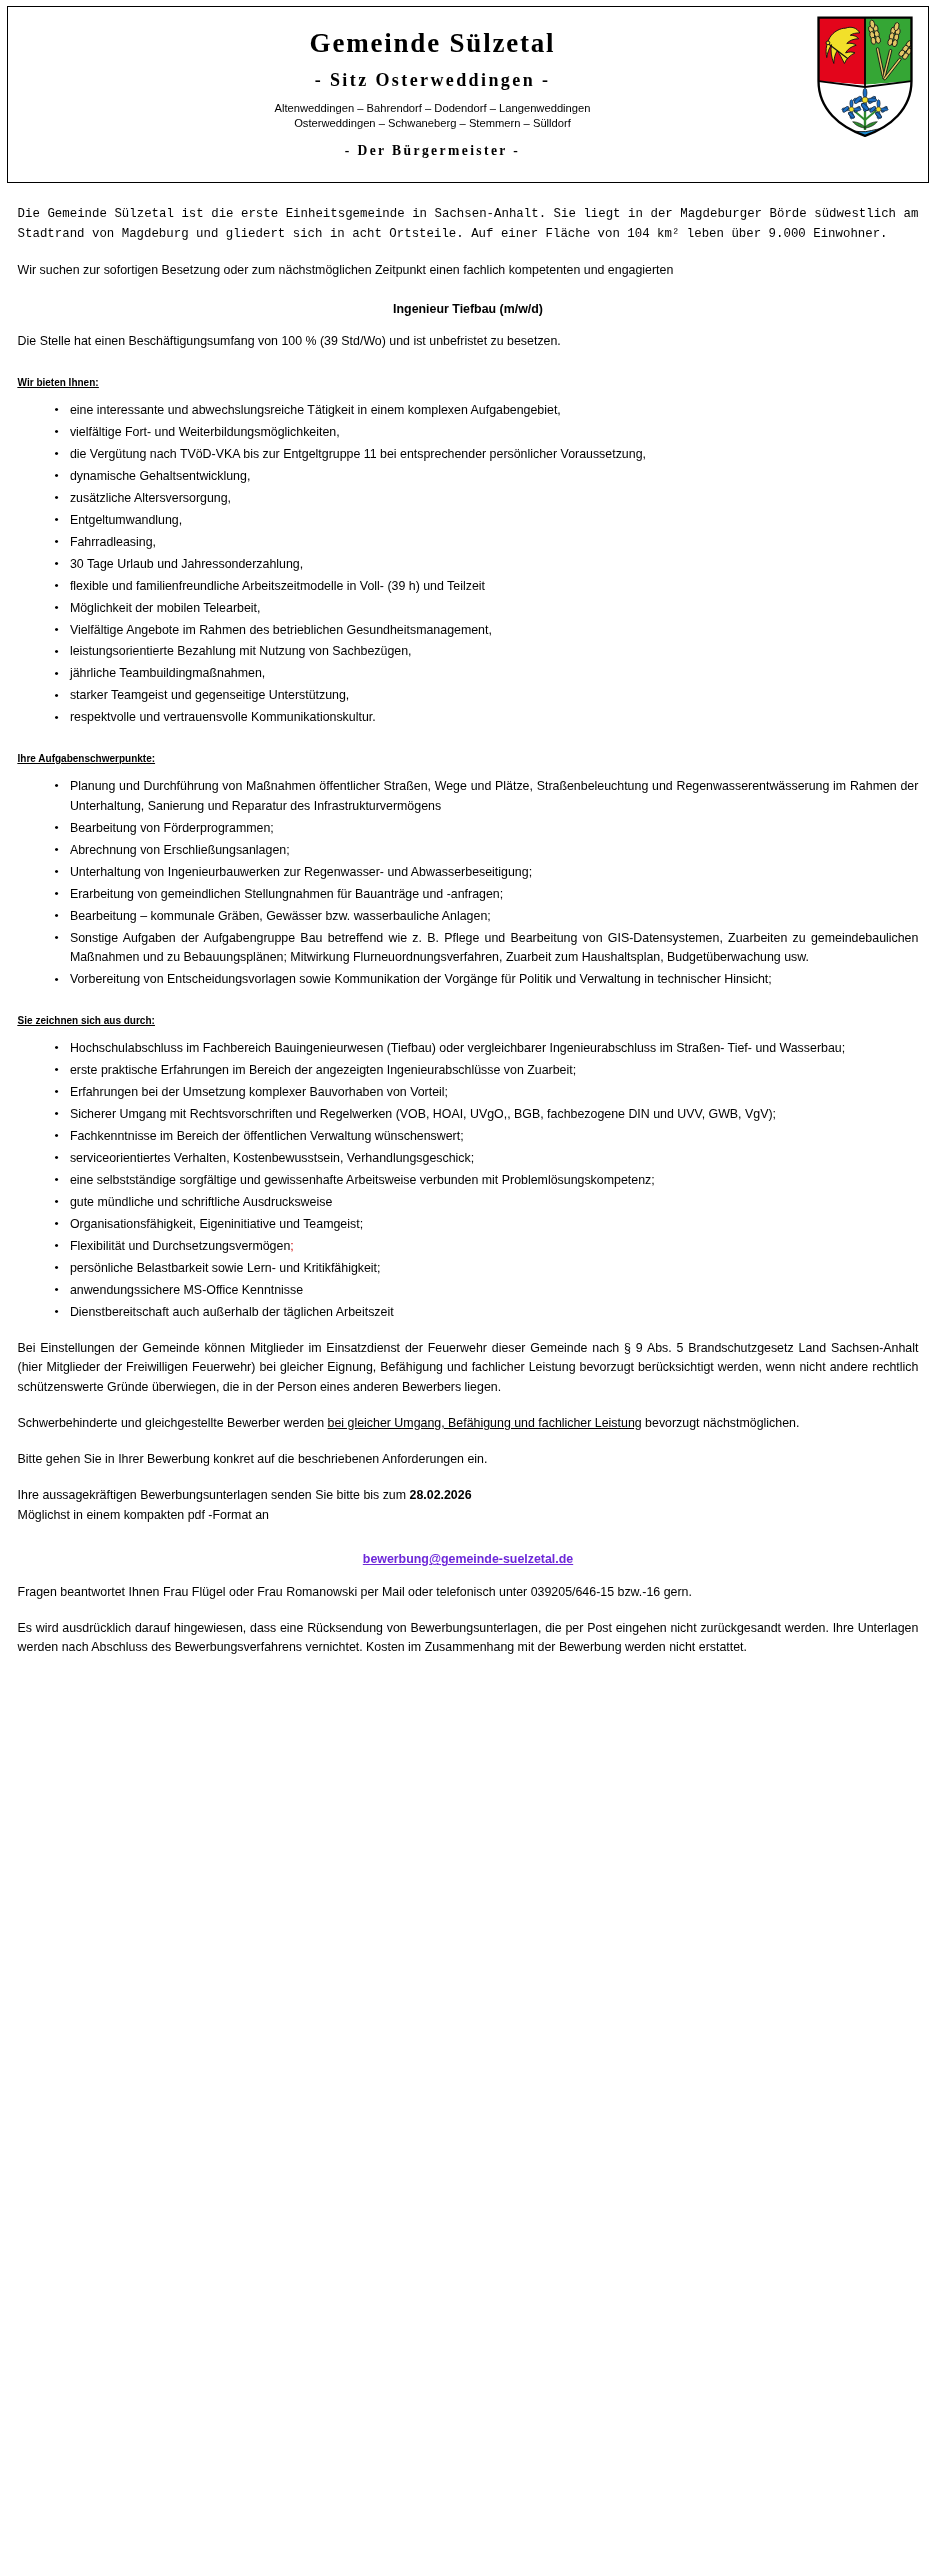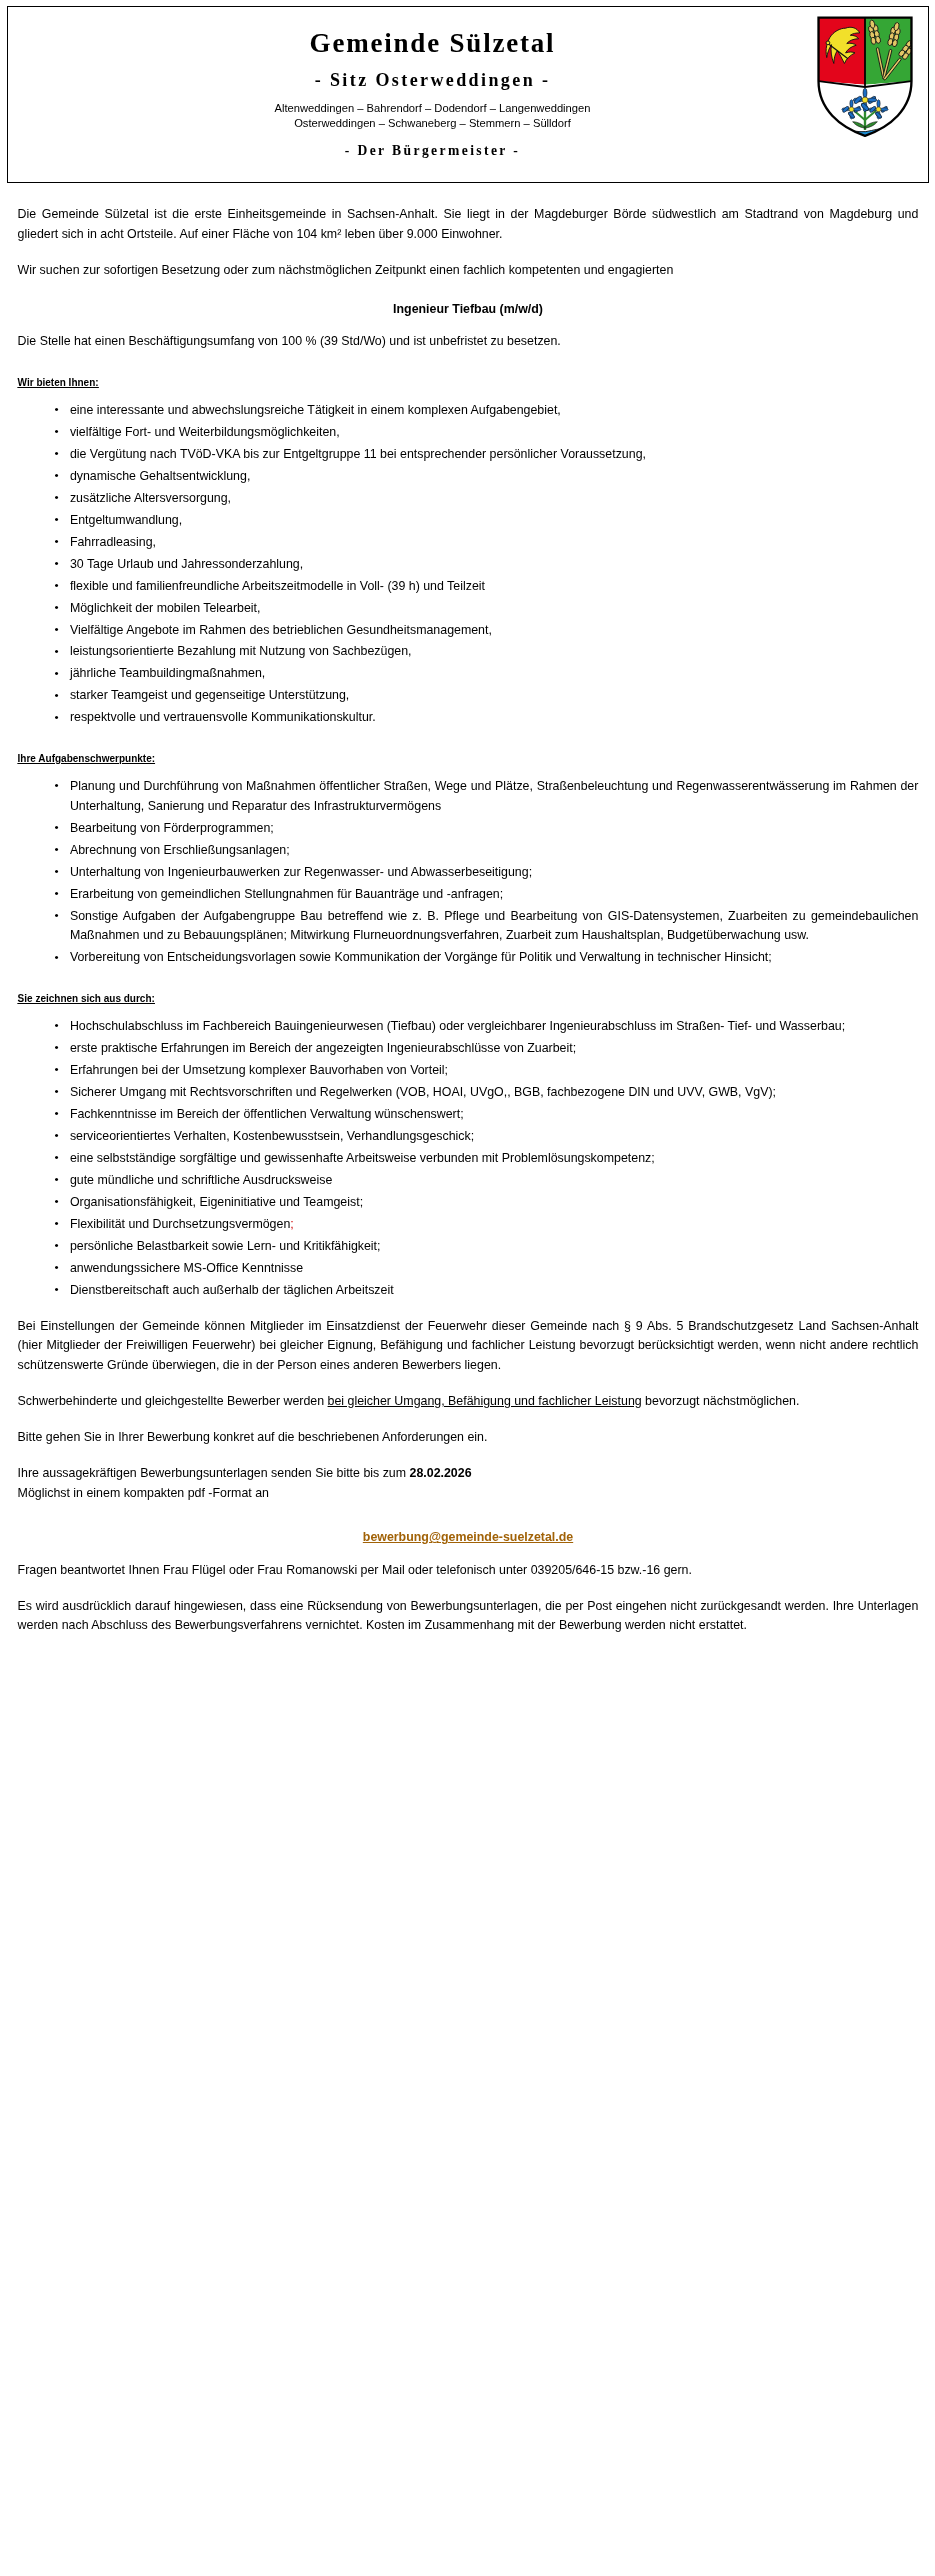--- a/index.html
+++ b/index.html
@@ -83,21 +83,21 @@
   
   .content {
     padding: 0 10.6px 0 10.6px;
   }
   p.para {
     font-size: 12.4px;
     line-height: 1.58;
     text-align: justify;
     margin: 16.5px 0 0 0;
   }
-  p.para.first { margin-top: 22.4px; }
+  p.para.first { margin-top: 22.4px; font-family: Liberation Mono, monospace; }
   p.left { text-align: left; }
   .jobtitle {
     font-size: 12.4px;
     font-weight: bold;
     text-align: center;
     margin: 21px 0 0 0;
   }
   h2.section {
     font-size: 10px;
     font-weight: bold;
@@ -130,21 +130,21 @@
   }
   ul.bullets li.noj { text-align: left; }
 
   .email-line {
     text-align: center;
     margin: 27px 0 0 0;
   }
   a.email {
     font-size: 12.4px;
     font-weight: bold;
-    color: #a16207;
+    color: #6d28d9;
     text-decoration: underline;
   }
   .u { text-decoration: underline; }
   .b { font-weight: bold; }
   .red { color: #cc0000; }
 </style>
 </head>
 <body>
 
 <div class="page">
@@ -318,20 +318,21 @@
 
     <h2 class="section">
       <span>Ihre Aufgabenschwerpunkte:</span>
     </h2>
     <ul class="bullets" id="tasks-list">
         <li>Planung und Durchführung von Maßnahmen öffentlicher Straßen, Wege und Plätze, Straßenbeleuchtung und Regenwasserentwässerung im Rahmen der Unterhaltung, Sanierung und Reparatur des Infrastrukturvermögens</li>
         <li class="noj">Bearbeitung von Förderprogrammen;</li>
         <li class="noj">Abrechnung von Erschließungsanlagen;</li>
         <li>Unterhaltung von Ingenieurbauwerken zur Regenwasser- und Abwasserbeseitigung;</li>
         <li>Erarbeitung von gemeindlichen Stellungnahmen für Bauanträge und -anfragen;</li>
+        <li class="noj">Bearbeitung – kommunale Gräben, Gewässer bzw. wasserbauliche Anlagen;</li>
         <li>Sonstige Aufgaben der Aufgabengruppe Bau betreffend wie z. B. Pflege und Bearbeitung von GIS-Datensystemen, Zuarbeiten zu gemeindebaulichen Maßnahmen und zu Bebauungsplänen; Mitwirkung Flurneuordnungsverfahren, Zuarbeit zum Haushaltsplan, Budgetüberwachung usw.</li>
         <li>Vorbereitung von Entscheidungsvorlagen sowie Kommunikation der Vorgänge für Politik und Verwaltung in technischer Hinsicht;</li>
       </ul>
 
     <h2 class="section">
       <span>Sie zeichnen sich aus durch:</span>
     </h2>
     <ul class="bullets" id="profile-list">
         <li>Hochschulabschluss im Fachbereich Bauingenieurwesen (Tiefbau) oder vergleichbarer Ingenieurabschluss im Straßen- Tief- und Wasserbau;</li>
         <li>erste praktische Erfahrungen im Bereich der angezeigten Ingenieurabschlüsse von Zuarbeit;</li>

